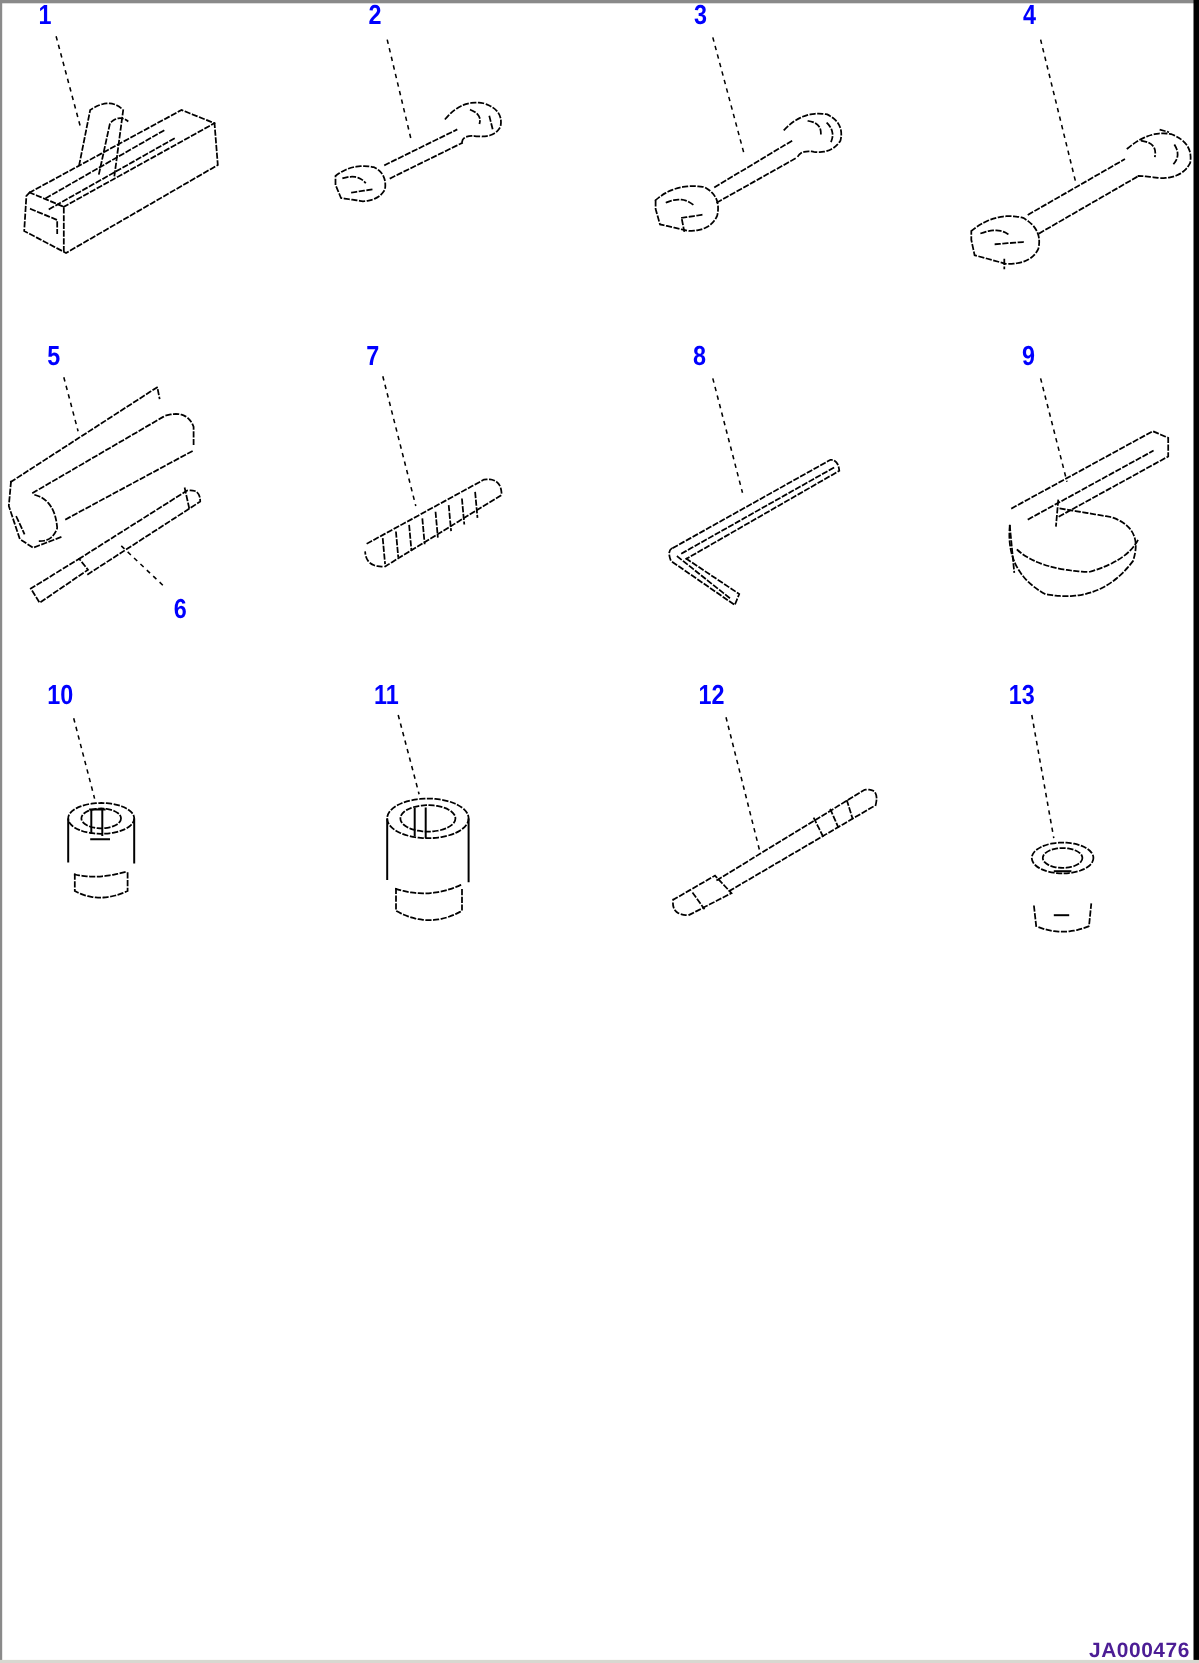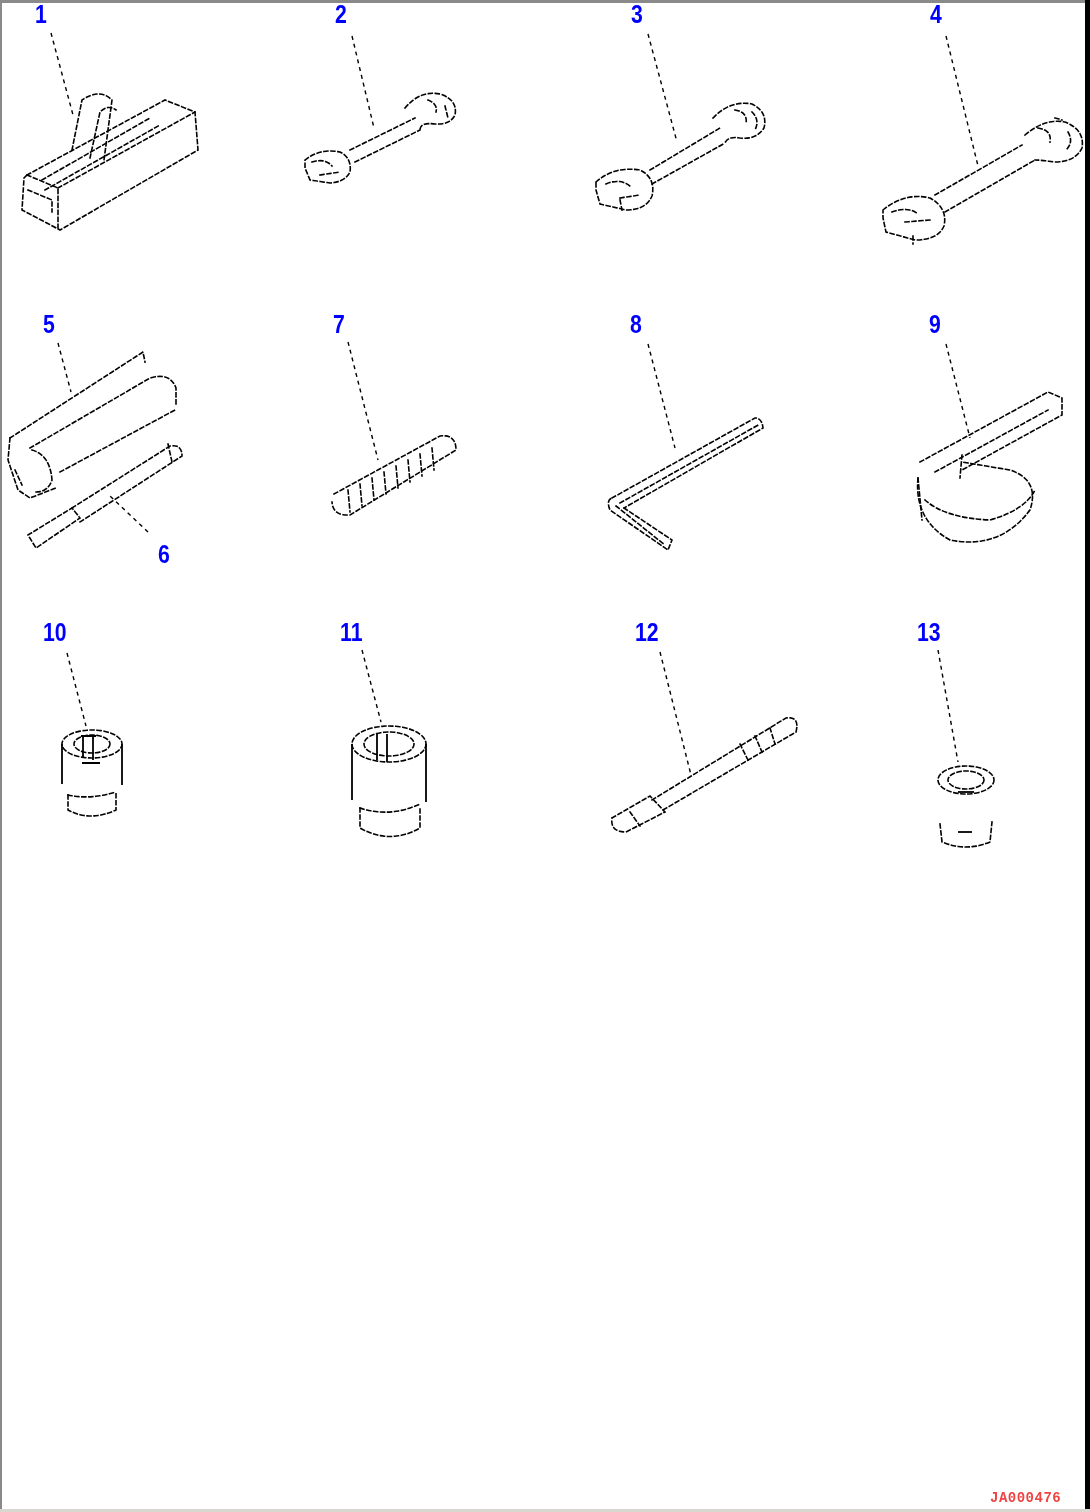--- a/index.html
+++ b/index.html
@@ -7,21 +7,21 @@
   .frame { position: absolute; left: 0; top: 0; width: 1090px; height: 1512px; background: #ffffff; }
   .border-top { position: absolute; left: 0; top: 0; width: 1090px; height: 3px; background: #8a8a8a; }
   .border-left { position: absolute; left: 0; top: 0; width: 2px; height: 1512px; background: #8a8a8a; }
   .border-right { position: absolute; left: 1085px; top: 0; width: 5px; height: 1512px; background: #000000; }
   .border-bottom { position: absolute; left: 0; top: 1509px; width: 1090px; height: 3px; background: #d8d8d0; }
   .callout { position: absolute; font-weight: bold; font-size: 25px; line-height: 25px; transform: scaleX(0.85); transform-origin: left top; }
   .drawing { position: absolute; left: 0; top: 0; width: 1090px; height: 1512px; }
   .drawing .ln { fill: none; stroke: #000; stroke-width: 1.6; stroke-dasharray: 4 3; stroke-linecap: square; }
   .drawing .leader { fill: none; stroke: #000; stroke-width: 1.4; stroke-dasharray: 4 4; }
   .drawing .solid { fill: none; stroke: #000; stroke-width: 1.8; }
-  .code { position: absolute; left: 990px; top: 1490px; font-family: Liberation Mono, monospace; font-weight: bold; font-size: 14px; color: #ef4444; letter-spacing: 0.5px; }
+  .code { position: absolute; left: 990px; top: 1490px; font-family: Liberation Sans, sans-serif; font-weight: bold; font-size: 19px; color: #4c1d95; letter-spacing: 0.5px; }
 </style>
 </head>
 <body>
 
 <div class="frame">
   <div class="border-top"></div>
   <div class="border-left"></div>
   <div class="border-right"></div>
   <div class="border-bottom"></div>
 

